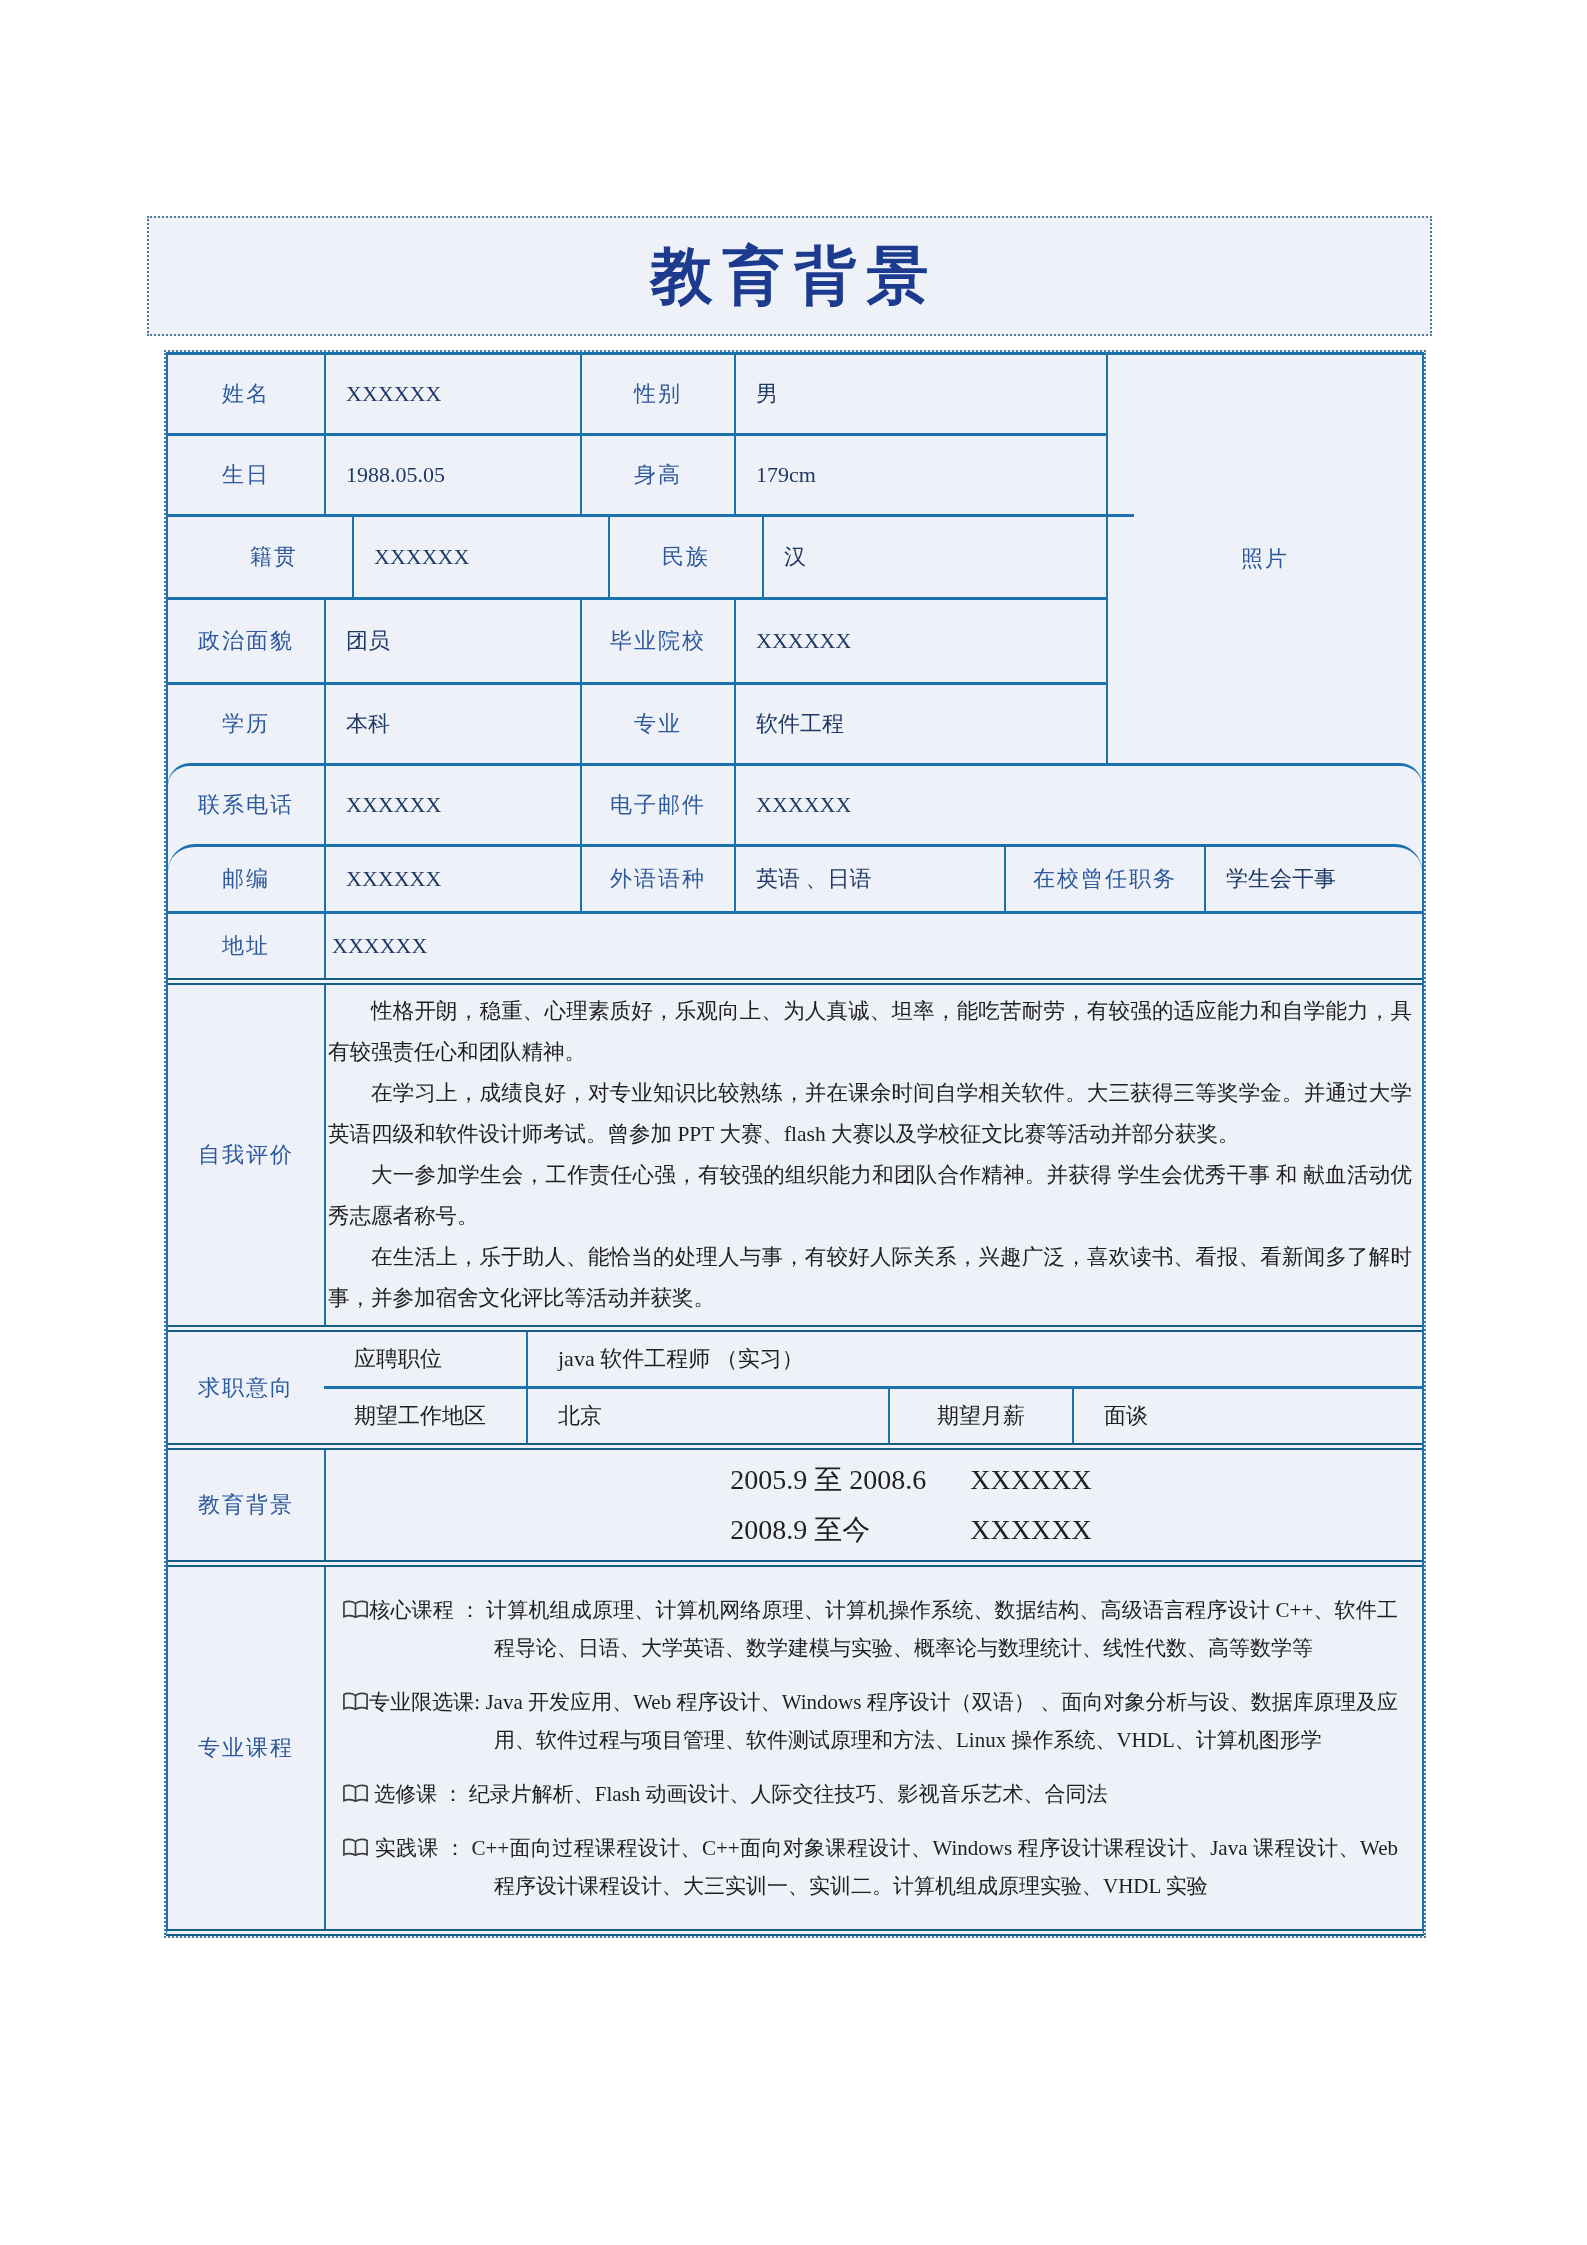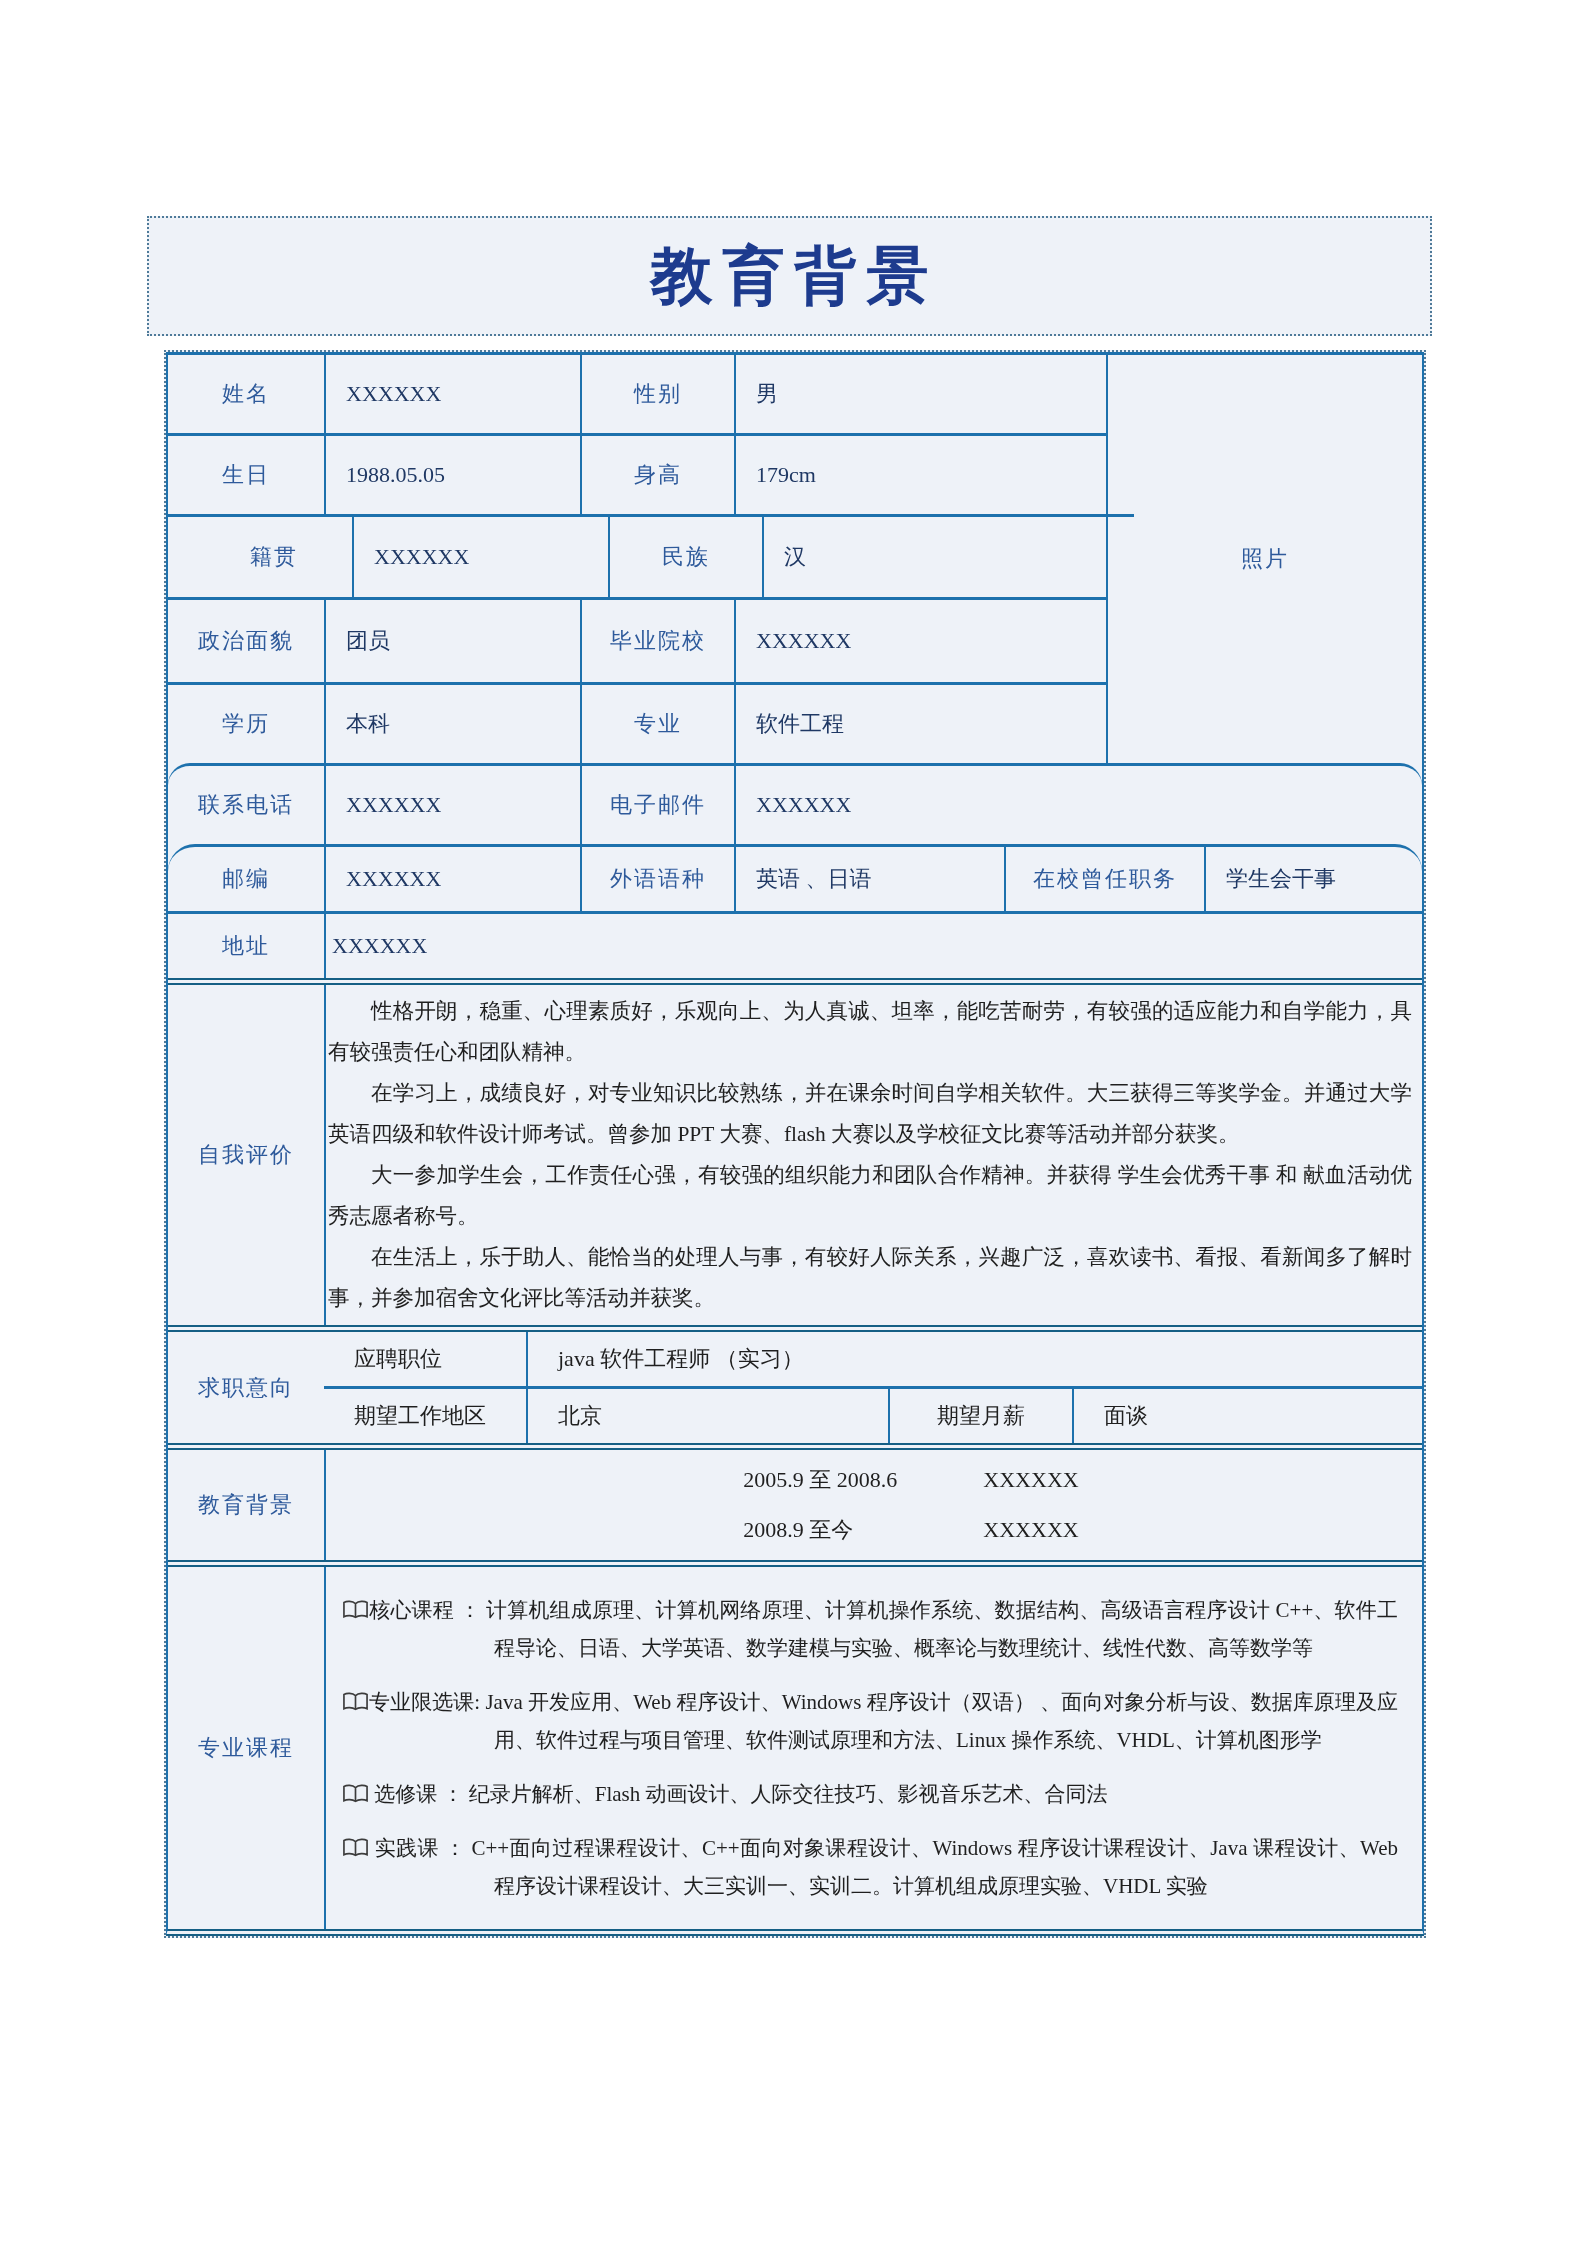--- a/index.html
+++ b/index.html
@@ -75,21 +75,21 @@
           padding-left:30px;font-size:22px;color:#1f1f1f;}
   .ji-val.grow{flex:1;}
   .ji-val.w-bj{width:362px;}
   .ji-lab2{width:184px;box-sizing:border-box;display:flex;align-items:center;justify-content:center;
           border-left:2px solid #1d71ad;font-size:22px;color:#1f1f1f;}
   .ji-val.w-mt{width:302px;}
 
   
   .edu-content{width:1098px;box-sizing:border-box;display:flex;flex-direction:column;
       justify-content:center;padding-left:38px;color:#1f1f1f;}
-  .edu-line{display:flex;align-items:center;height:50px;font-size:22px;margin-left:36px;}
+  .edu-line{display:flex;align-items:center;height:50px;font-size:28px;margin-left:36px;}
   .edu-period{display:inline-block;width:240px;}
 
   
   .course-content{width:1098px;box-sizing:border-box;display:block;
       padding:8px 8px 8px 0;color:#1f1f1f;}
   .course{padding-left:152px;text-indent:-152px;font-size:21px;line-height:38px;
       text-align:justify;margin:16px;}
   .bicon{display:inline-block;width:27px;height:20px;vertical-align:-3px;}
   .bicon svg{display:block;width:27px;height:20px;}
   .sect-lab{font-size:22px;}

